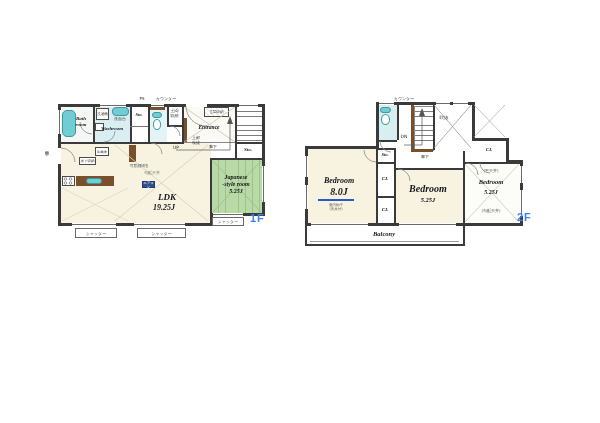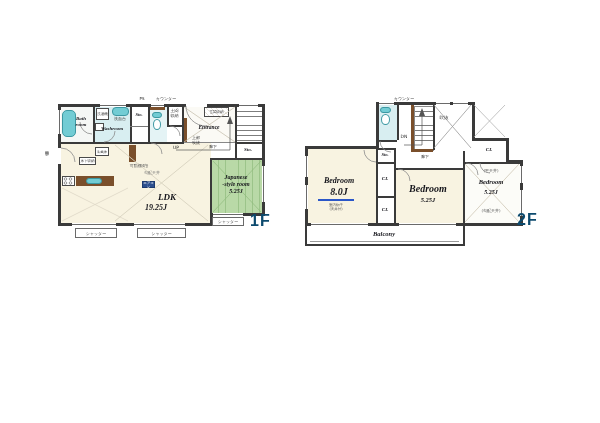--- a/index.html
+++ b/index.html
@@ -13,21 +13,21 @@
   .box{border:1px solid #4a4a4a;background:#fff;display:flex;align-items:center;justify-content:center;
        text-align:center;box-sizing:border-box;color:#333;}
   .shutter{border:1px solid #6a6a6a;background:#fff;display:flex;align-items:center;justify-content:center;
        font-size:4px;color:#444;}
   .lbl{position:absolute;color:#2c2c2c;white-space:nowrap;line-height:1.15;}
   .c{transform:translate(-50%,-50%);text-align:center;}
   .en{font-family:"Liberation Serif","DejaVu Serif",serif;font-style:italic;font-weight:700;color:#16161c;}
   .f35{font-size:3.5px;}.f4{font-size:4px;}.f45{font-size:4.5px;}.f5{font-size:5px;}
   .f55{font-size:5.5px;}.f6{font-size:6px;}.f65{font-size:6.5px;}.f7{font-size:10px;}
   .f8{font-size:8px;}.f9{font-size:9px;}
-  .floor-tag{font-family:"Liberation Sans","DejaVu Sans",sans-serif;font-size:16px;font-weight:700;color:#0c4a6e;letter-spacing:1px;}
+  .floor-tag{font-family:"Liberation Sans","DejaVu Sans",sans-serif;font-size:11px;font-weight:700;color:#3b82f6;letter-spacing:1px;}
   .stairs{background:repeating-linear-gradient(to bottom,#ffffff 0,#ffffff 4px,#7d7d7d 4px,#7d7d7d 4.8px);border:0.5px solid #888;}
   .tatami{background:repeating-linear-gradient(to right,#b9d9a7 0,#b9d9a7 6px,#9cc48a 6px,#9cc48a 6.8px);}
   .cream{background:#f8f3e1;}
   .cyan{background:#d8eef1;}
   .hatch{background:repeating-linear-gradient(45deg,#ffffff 0,#ffffff 2.5px,#e8e4da 2.5px,#e8e4da 3.5px);}
   .brown{background:#7a4f2b;}
   svg.overlay{position:absolute;left:0;top:0;pointer-events:none;}
 </style>
 </head>
 <body>
@@ -232,21 +232,21 @@
     <div>吹抜</div>
   </div>
   <div class="lbl c f4" style="left:213px;top:147px;">廊下</div>
   <div class="lbl c en f5" style="left:248px;top:150px;">Sto.</div>
   <div class="lbl c en f6" style="left:236px;top:184px;">
     <div>Japanese</div>
     <div>-style room</div>
     <div>5.25J</div>
   </div>
   <div class="lbl c en f9" style="left:167px;top:197px;">LDK</div>
-  <div class="lbl c en f8" style="left:156px;top:208px;">19.25J</div>
+  <div class="lbl c en f8" style="left:164px;top:208px;">19.25J</div>
   <div class="lbl c f4" style="left:139px;top:166px;color:#555;">可動棚4段</div>
   <div class="lbl c f4" style="left:152px;top:173px;color:#777;">勾配天井</div>
   <div class="lbl f4" style="left:44px;top:148px;writing-mode:vertical-rl;color:#555;">勝手口</div>
   <div class="shutter" style="left:75px;top:228px;width:40px;height:8px;">
       <span>シャッター</span>
     </div>
   <div class="shutter" style="left:137px;top:228px;width:47px;height:8px;">
       <span>シャッター</span>
     </div>
   <div class="shutter" style="left:212px;top:216.5px;width:30px;height:7px;">

